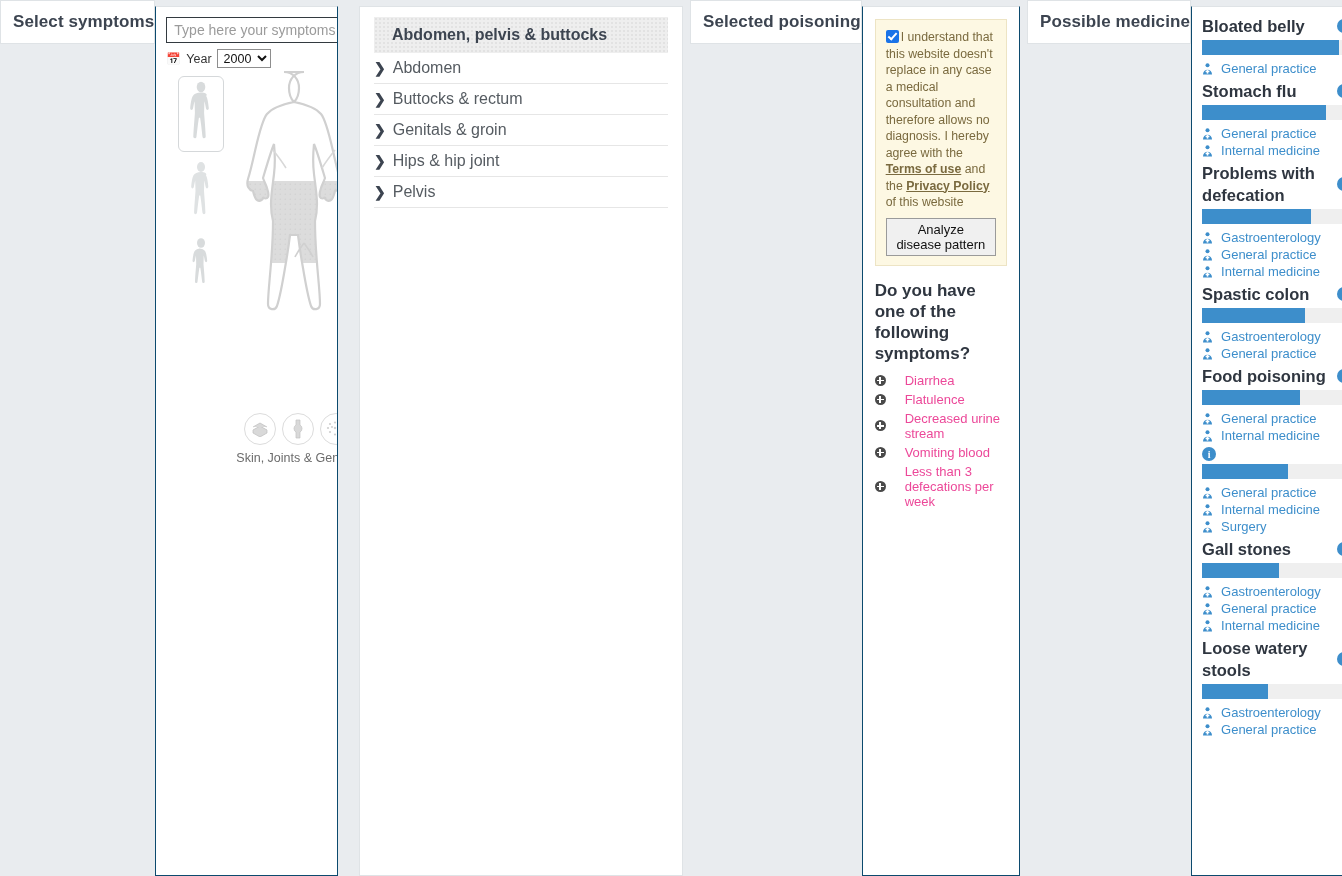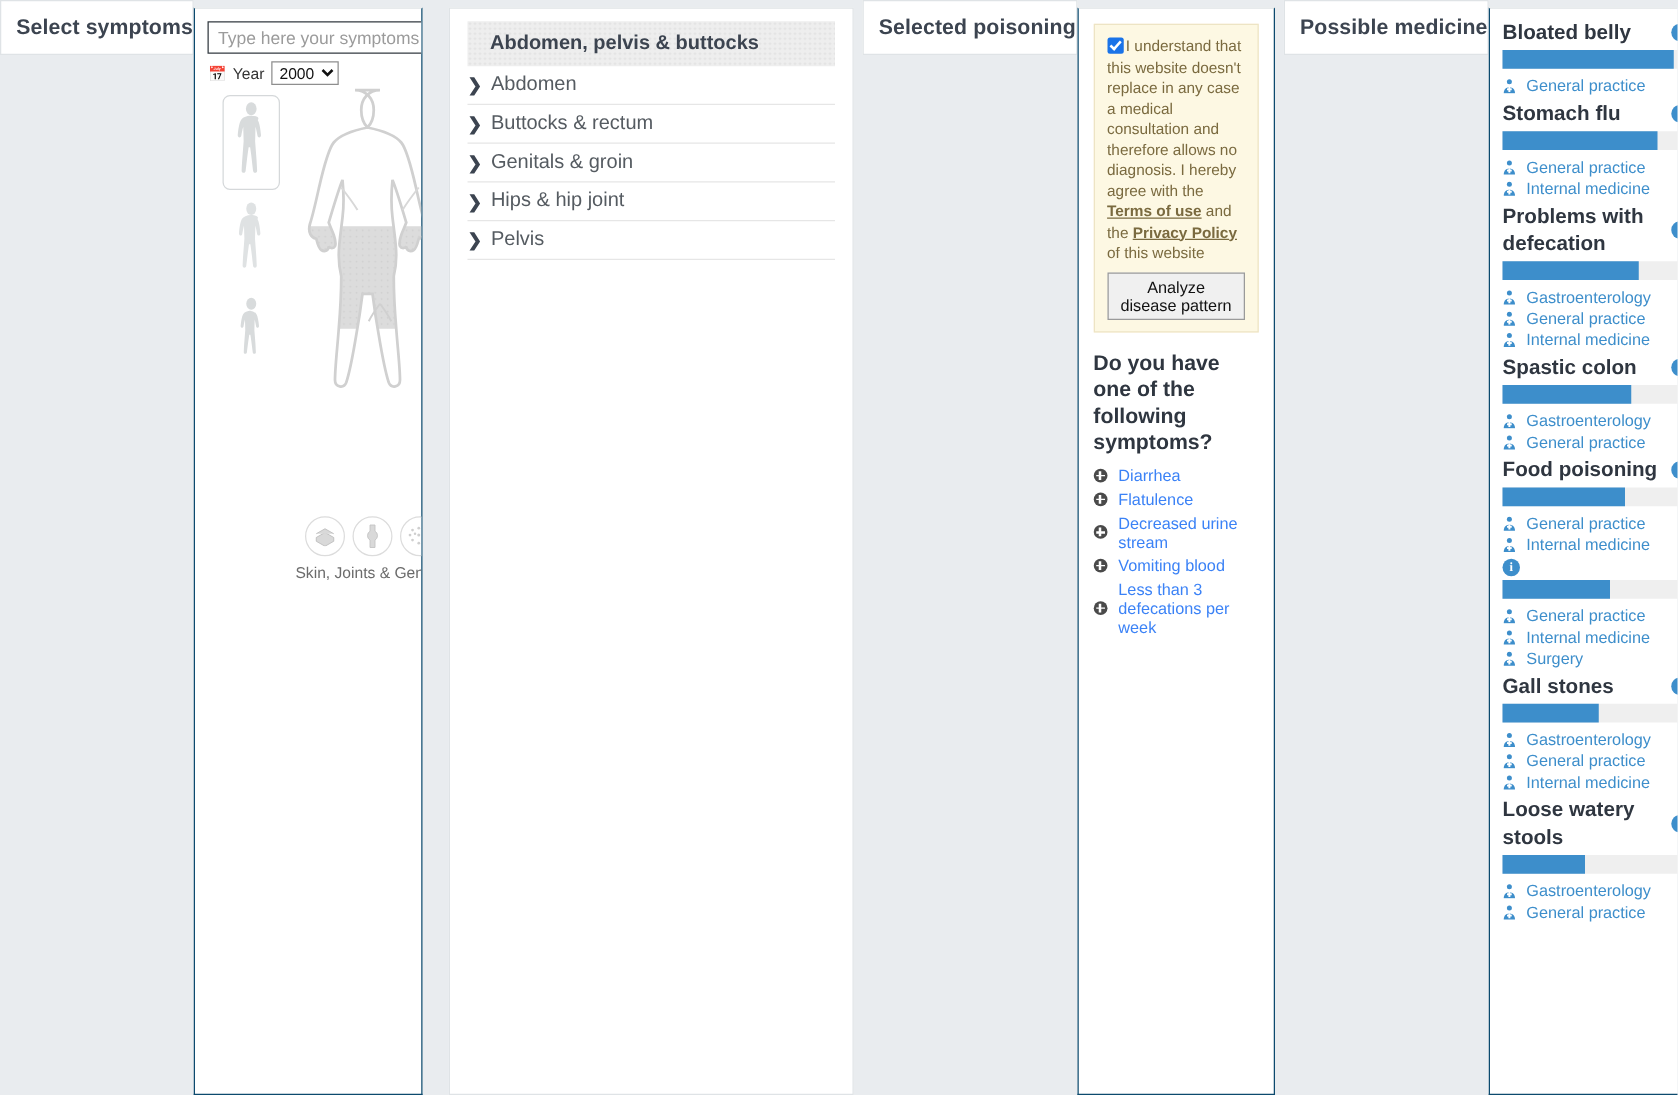--- a/index.html
+++ b/index.html
@@ -162,22 +162,22 @@
     background: #f0f0f0;
     border: 1px solid #9a9a9a;
     color: #111;
     cursor: pointer;
   }
   .q-title {
     font-size: 17px; font-weight: bold; color: #2f3640;
     margin: 14px 0 7px 0; line-height: 21px;
   }
   .sugg-item {
-    display: flex; align-items: center; gap: 9px;
-    font-size: 13px; color: #3b82f6;
+    display: flex; align-items: center; gap: 19px;
+    font-size: 13px; color: #ec4899;
     padding: 2px 0;
     cursor: pointer;
   }
   .plus-icon {
     width: 11px; height: 11px; border-radius: 50%;
     background: #4a4a4a; position: relative; flex: 0 0 11px;
   }
   .plus-icon::before, .plus-icon::after {
     content: ""; position: absolute; background: #fff;
   }

